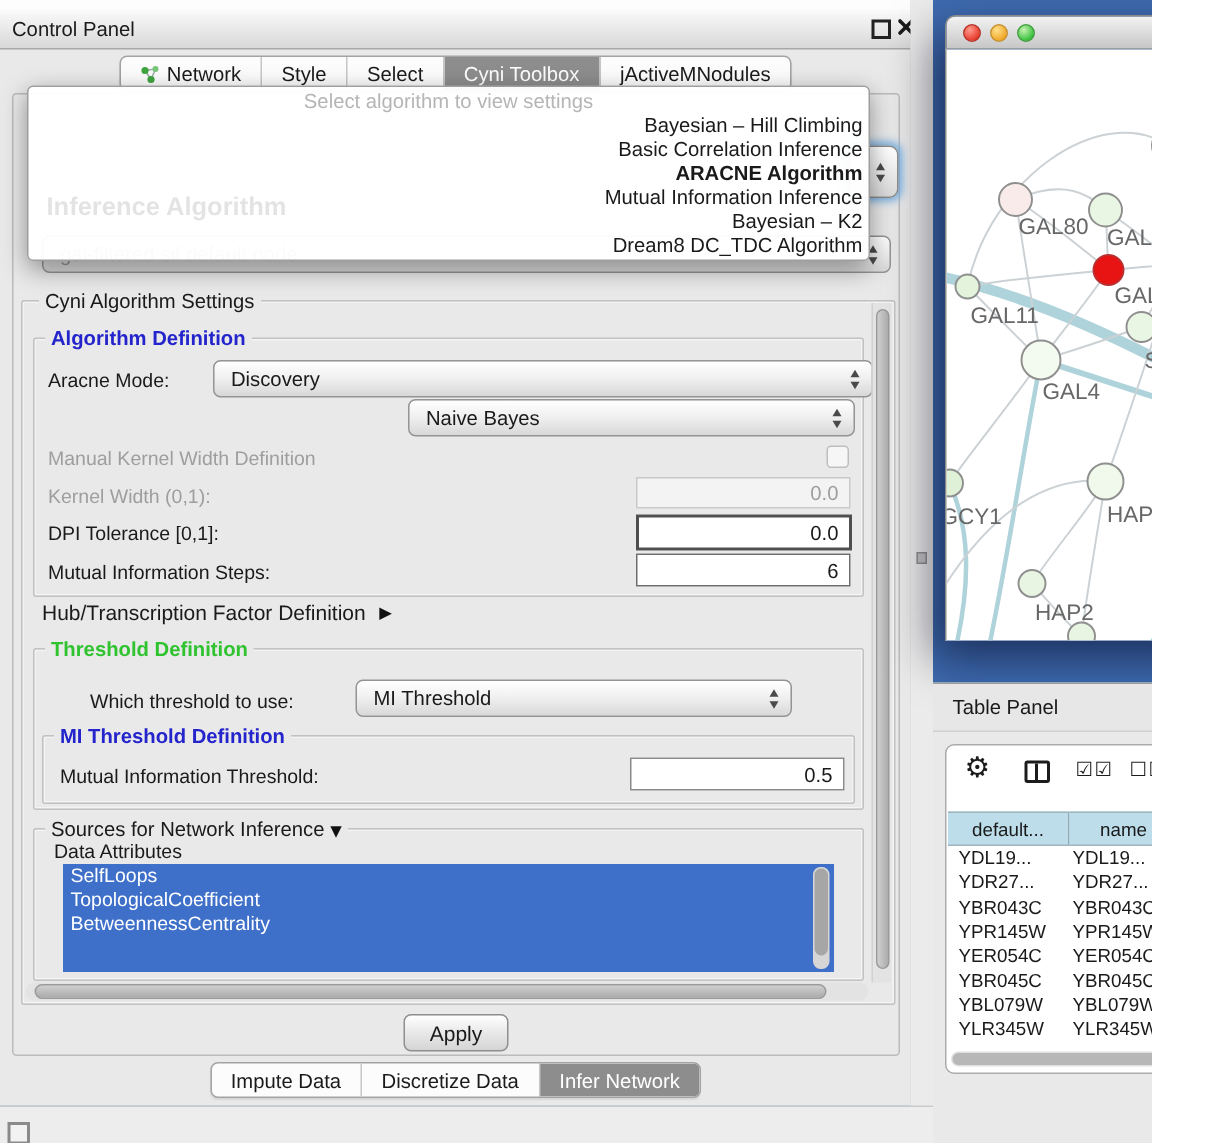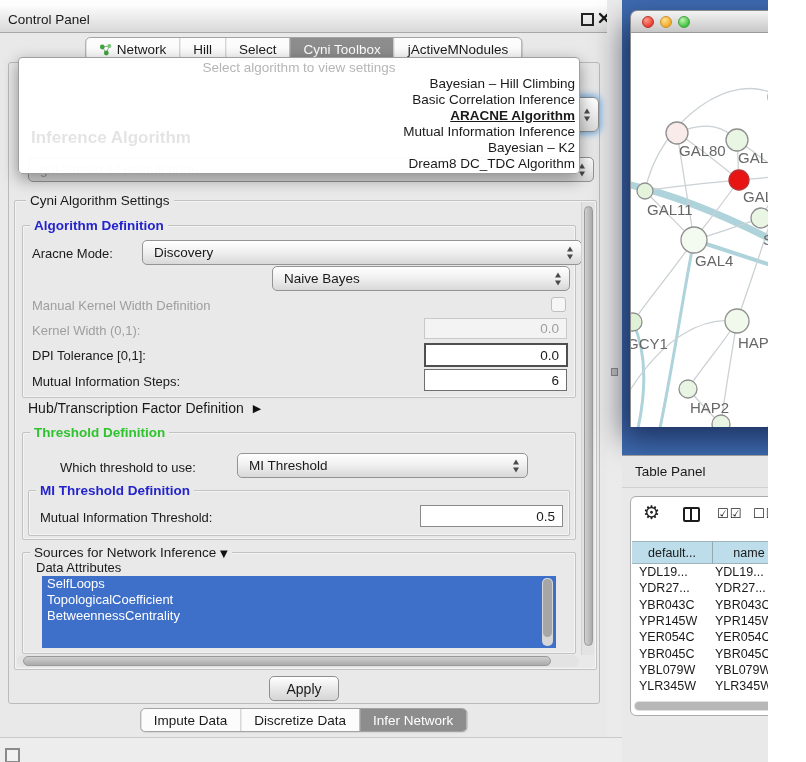--- a/index.html
+++ b/index.html
@@ -18,21 +18,21 @@
   .ttab{display:flex;align-items:center;padding:0 13px;font-size:13.5px;border-left:1px solid #C6C6C6;white-space:nowrap;}
   .ttab:first-child{border-left:none;}
   .ttab.sel{background:#8D8D8D;color:#FFF;}
   .tabpage{position:absolute;left:8px;top:62px;width:590px;height:640px;border:1px solid #BBBBBB;border-radius:3px;background:#E9E9E9;}
   
   .popup{position:absolute;left:18px;top:57px;width:560px;height:115px;background:rgba(255,255,255,0.96);
          border:1px solid #9E9E9E;border-radius:4px;box-shadow:0 5px 16px rgba(0,0,0,0.40);z-index:50;}
   .popup-ph{position:absolute;top:2px;width:100%;text-align:center;color:#B5B5B5;font-size:13.5px;}
   #popupList{position:absolute;left:5px;top:18px;right:4px;text-align:right;}
   .pitem{font-size:13.5px;line-height:16px;white-space:nowrap;}
-  .pitem.psel{font-weight:bold;text-decoration:underline;}
+  .pitem.psel{font-weight:bold;}
   .ghost{position:absolute;left:12px;top:36px;font-weight:bold;font-size:17px;color:#333;opacity:0.13;margin-top:34px;}
   
   .cb{position:absolute;height:25px;border:1px solid #949494;border-radius:5px;box-sizing:border-box;
       background:linear-gradient(#FFFFFF,#EFEFEF 50%,#D8D8D8);box-shadow:inset 0 1px 0 rgba(255,255,255,.8);
       display:flex;align-items:center;font-size:13.5px;padding-left:11px;}
   .stepper{position:absolute;right:7px;top:50%;transform:translateY(-50%);width:9px;height:13px;}
   .stepper:before,.stepper:after{content:"";position:absolute;left:50%;transform:translateX(-50%);
       border-left:3.5px solid transparent;border-right:3.5px solid transparent;}
   .stepper:before{top:0;border-bottom:5px solid #4A4A4A;}
   .stepper:after{bottom:0;border-top:5px solid #4A4A4A;}
@@ -124,21 +124,21 @@
             <line x1="3" y1="4" x2="10" y2="3" stroke="#9AA" stroke-width="1"></line>
             <line x1="3" y1="4" x2="7" y2="10" stroke="#9AA" stroke-width="1"></line>
             <line x1="10" y1="3" x2="7" y2="10" stroke="#9AA" stroke-width="1"></line>
             <circle cx="3" cy="4" r="2.4" fill="#3FA53F"></circle>
             <circle cx="10" cy="3" r="2" fill="#79C879"></circle>
             <circle cx="7" cy="10" r="2.4" fill="#3FA53F"></circle>
           </svg>
           <span>Network</span>
         </div>
         <div class="ttab">
-          <span>Hill</span>
+          <span>Style</span>
         </div>
         <div class="ttab">
           <span>Select</span>
         </div>
         <div class="ttab sel">
           <span>Cyni Toolbox</span>
         </div>
         <div class="ttab">
           <span>jActiveMNodules</span>
         </div>

